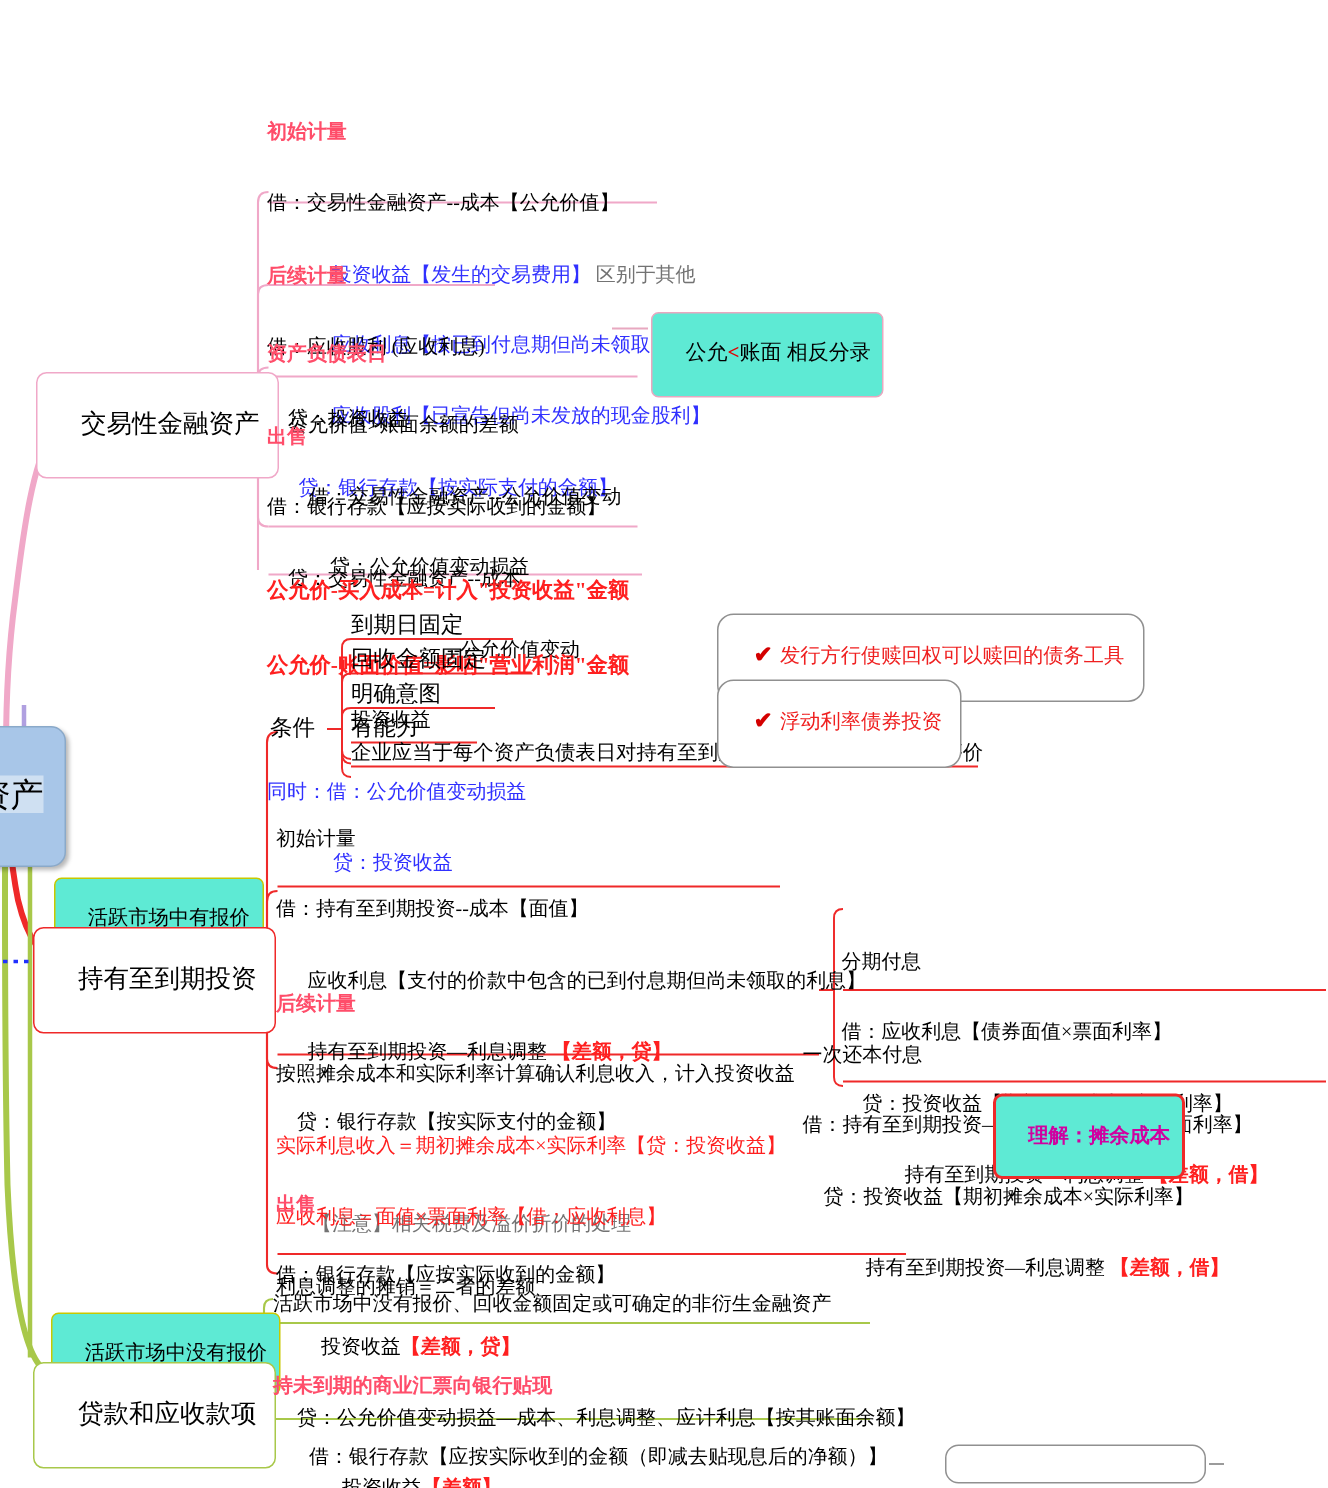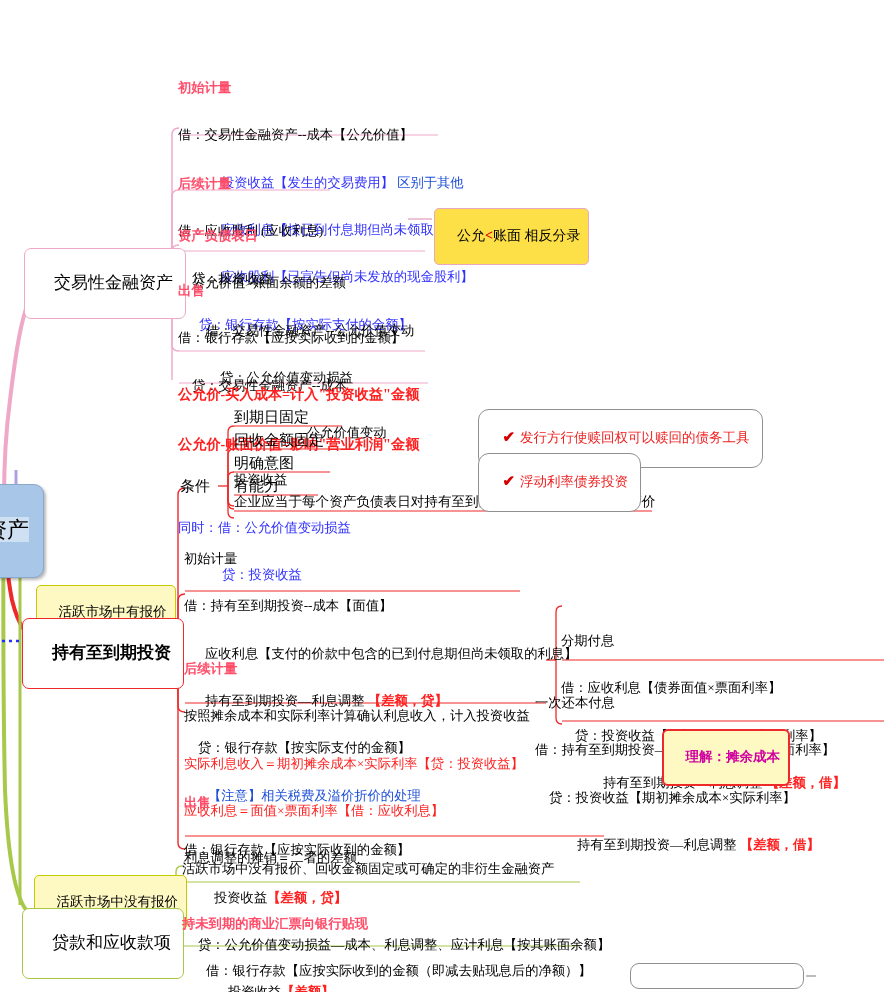--- a/index.html
+++ b/index.html
@@ -49,43 +49,42 @@
   .branch-box {
     background: #ffffff;
     border: 1px solid #f0a8c8;
     border-radius: 7px;
     padding: 4px 12px 5px 12px;
     font-size: 17px;
     color: #000;
   }
   .branch-box.red {
     border-color: #ef2929;
-    font-weight: bold;
   }
   .branch-box.green {
     border-color: #a8c84a;
   }
   
   .callout {
-    background: #fef9c3;
+    background: #5eead4;
     border: 1px solid #c8c800;
     border-radius: 5px;
     padding: 2px 8px 3px 8px;
     font-size: 13.5px;
     color: #000;
   }
   .callout.red-note {
     border: 2px solid #ef2929;
     color: #d000a0;
     font-weight: bold;
     border-radius: 6px;
   }
   .callout.pinkish {
     border: 1px solid #e8a8c0;
-    background: #fde047;
+    background: #5eead4;
     color: #000;
     font-size: 14px;
   }
   .callout .lt {
     color: #e00000;
     font-weight: bold;
   }
   
   .chip {
     background: #ffffff;
@@ -108,21 +107,21 @@
     width: 172px;
     height: 24px;
   }
   
   .text-block {
     font-size: 13.3px;
     color: #000;
     line-height: 1.19;
   }
   .text-block .hdr      { color: #ff4d6a; font-weight: bold; }
-  .text-block .magenta  { color: #1d4ed8; }
+  .text-block .magenta  { color: #737373; margin-top: 20px; }
   .text-block .blue     { color: #3030ff; }
   .text-block .red      { color: #ff2020; }
   .text-block .redline  { color: #ff2020; font-weight: bold; }
   .label-plain {
     font-size: 15px;
     color: #000;
   }
   .cond-item {
     font-size: 15px;
     color: #000;

